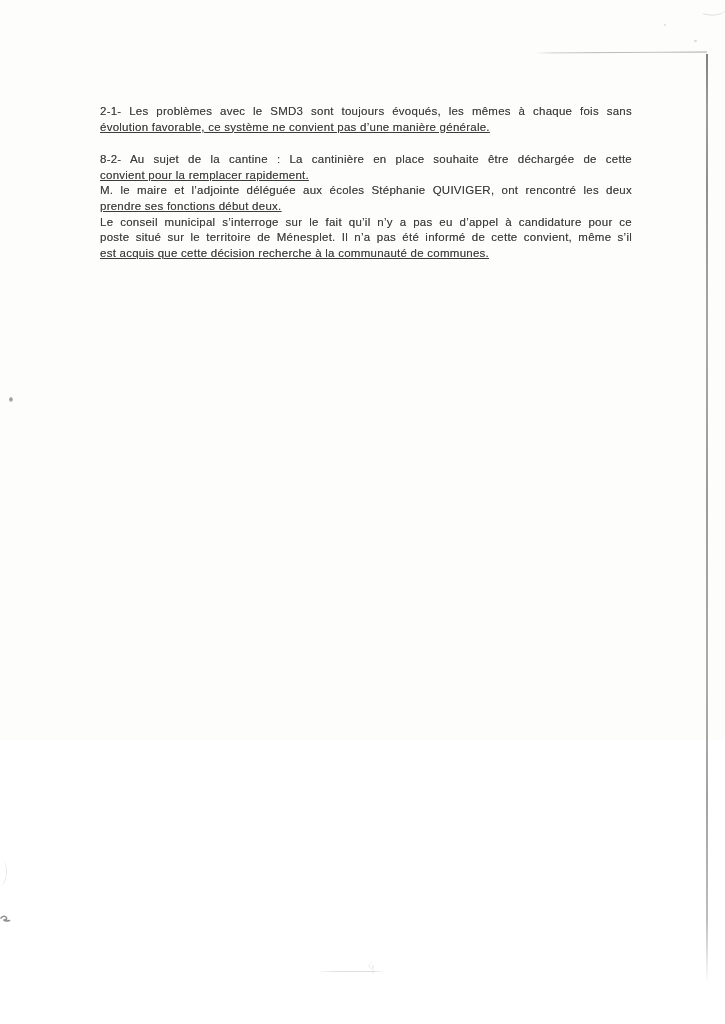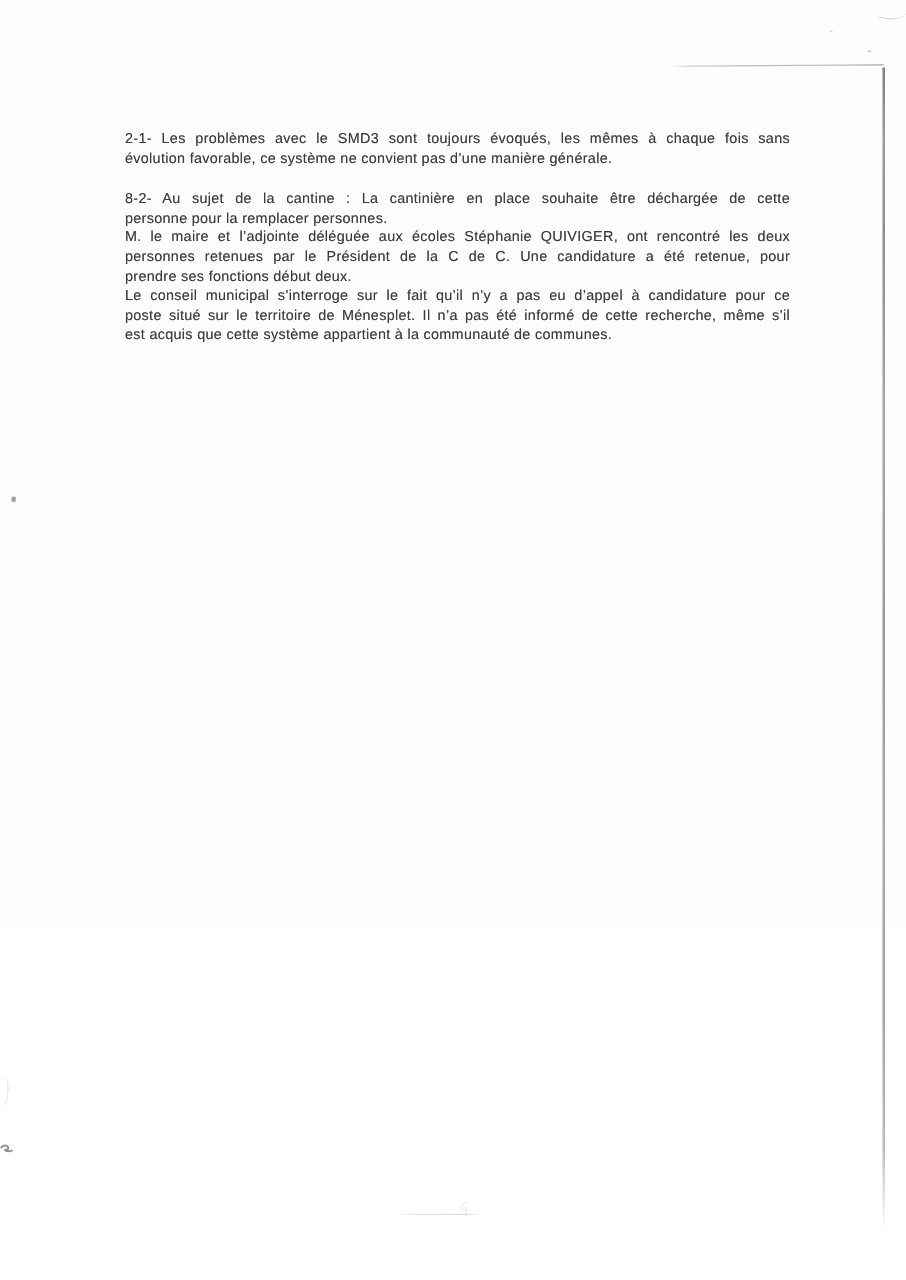--- a/index.html
+++ b/index.html
@@ -35,20 +35,21 @@
   }
   .para { margin: 0 0 0 0; }
   .para.gap-after { margin-bottom: 17px; }
   .line {
     text-align: justify;
     text-align-last: justify;
     white-space: normal;
   }
   .line.last {
     text-align-last: left;
+    text-decoration: underline;
   }
   
   .artifact { position: absolute; pointer-events: none; }
   .right-edge-line {
     left: 706px; top: 54px;
     width: 2px; height: 930px;
     background: linear-gradient(180deg,
       #808080 0%, #9d9d9d 6%, #8f8f8f 14%, #a8a8a8 30%,
       #9b9b9b 48%, #ababab 66%, #a2a2a2 80%, #bdbdbd 93%,
       rgba(200,200,200,0) 100%);
@@ -100,33 +101,32 @@
 
   <div class="text-block">
 
     <div class="para gap-after">
       <div class="line">2-1- Les problèmes avec le SMD3 sont toujours évoqués, les mêmes à chaque fois sans</div>
       <div class="line last">évolution favorable, ce système ne convient pas d’une manière générale.</div>
     </div>
 
     <div class="para">
       <div class="line">8-2- Au sujet de la cantine : La cantinière en place souhaite être déchargée de cette</div>
-      <div class="line last">personne pour la remplacer personnes.</div>
+      <div class="line last">convient pour la remplacer rapidement.</div>
     </div>
 
     <div class="para">
       <div class="line">M. le maire et l’adjointe déléguée aux écoles Stéphanie QUIVIGER, ont rencontré les deux</div>
-      <div class="line">personnes retenues par le Président de la C de C. Une candidature a été retenue, pour</div>
       <div class="line last">prendre ses fonctions début deux.</div>
     </div>
 
     <div class="para">
       <div class="line">Le conseil municipal s’interroge sur le fait qu’il n’y a pas eu d’appel à candidature pour ce</div>
-      <div class="line">poste situé sur le territoire de Ménesplet. Il n’a pas été informé de cette recherche, même s’il</div>
-      <div class="line last">est acquis que cette système appartient à la communauté de communes.</div>
+      <div class="line">poste situé sur le territoire de Ménesplet. Il n’a pas été informé de cette convient, même s’il</div>
+      <div class="line last">est acquis que cette décision recherche à la communauté de communes.</div>
     </div>
 
   </div>
 
   <div class="artifact right-edge-line"></div>
   <div class="artifact top-horizontal-line"></div>
   <div class="artifact corner-curve"></div>
   <div class="artifact speck-mid-left"></div>
   <div class="artifact faint-scratch-left"></div>
   <div class="artifact mark-bottom-left">

